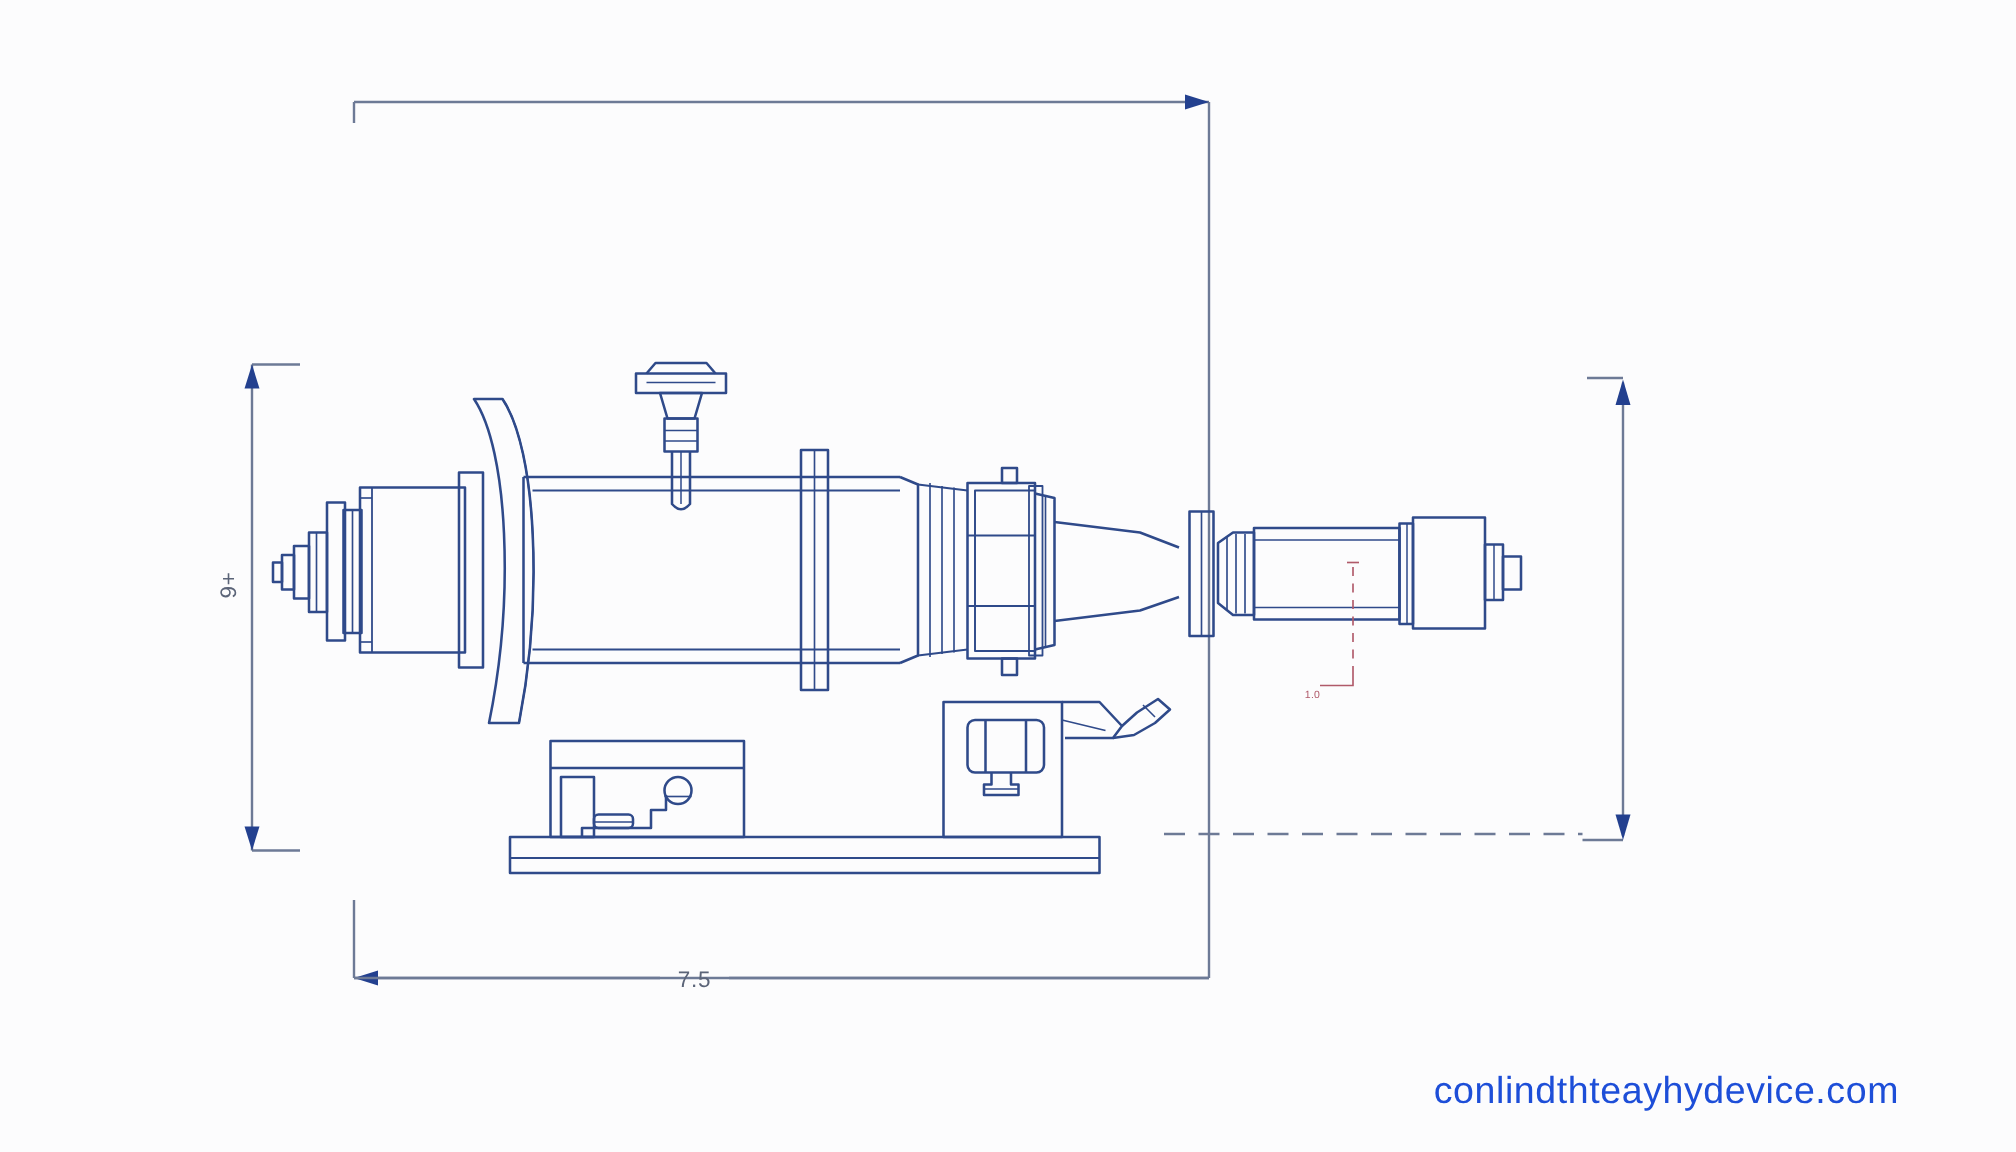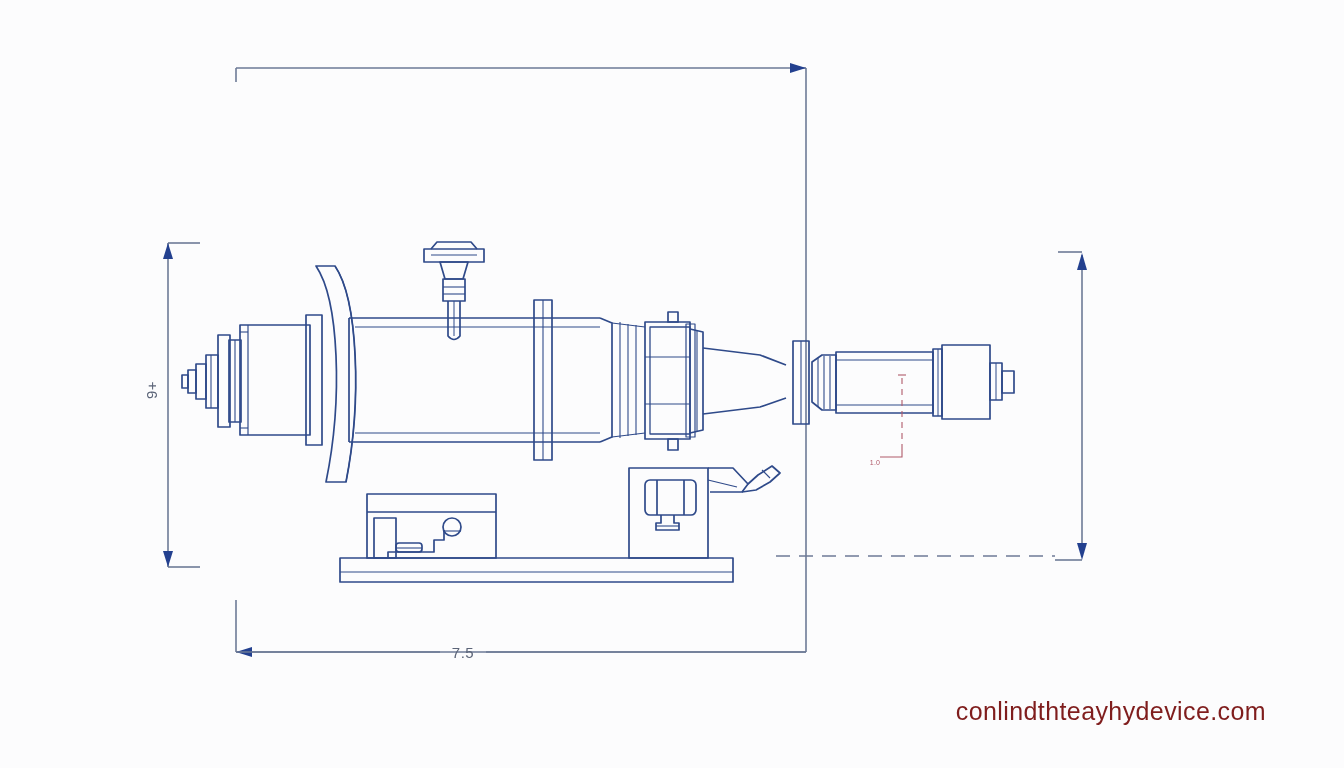--- a/index.html
+++ b/index.html
@@ -32,24 +32,24 @@
   }
   .tiny-note {
     font-family: "Liberation Sans", sans-serif;
     font-size: 7px;
     fill: #b05a6a;
     letter-spacing: 0.2px;
   }
   #watermark {
     position: absolute;
     right: 78px;
-    bottom: 42px;
+    bottom: 26px;
     font-family: "Liberation Sans", sans-serif;
     font-size: 25px;
-    color: #7f1d1d;
+    color: #1d4ed8;
     letter-spacing: 0.4px;
     white-space: nowrap;
     user-select: none;
   }
 </style>
 </head>
 <body>
 
 <div id="canvas-root">
 

